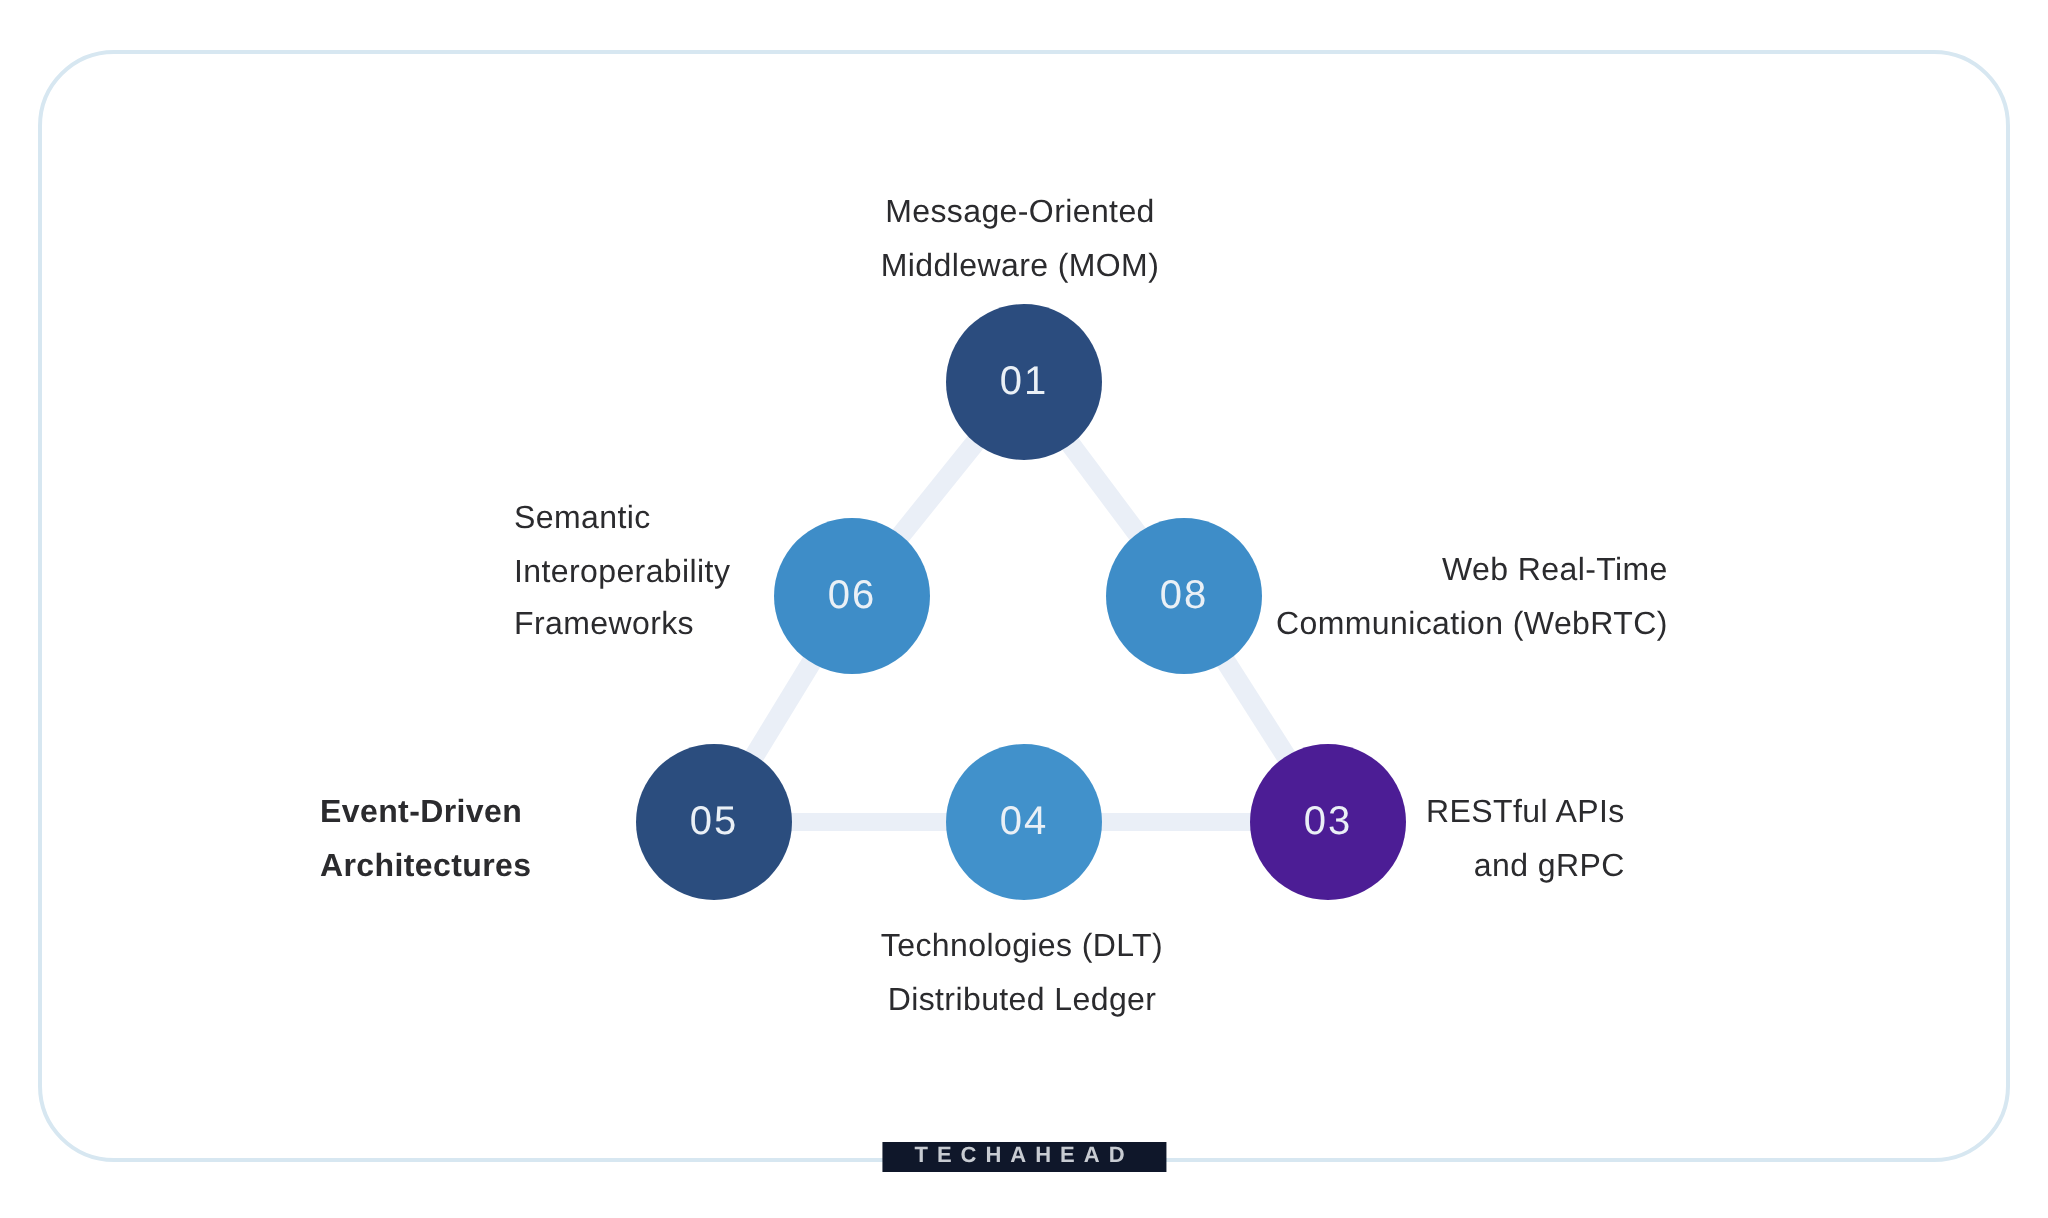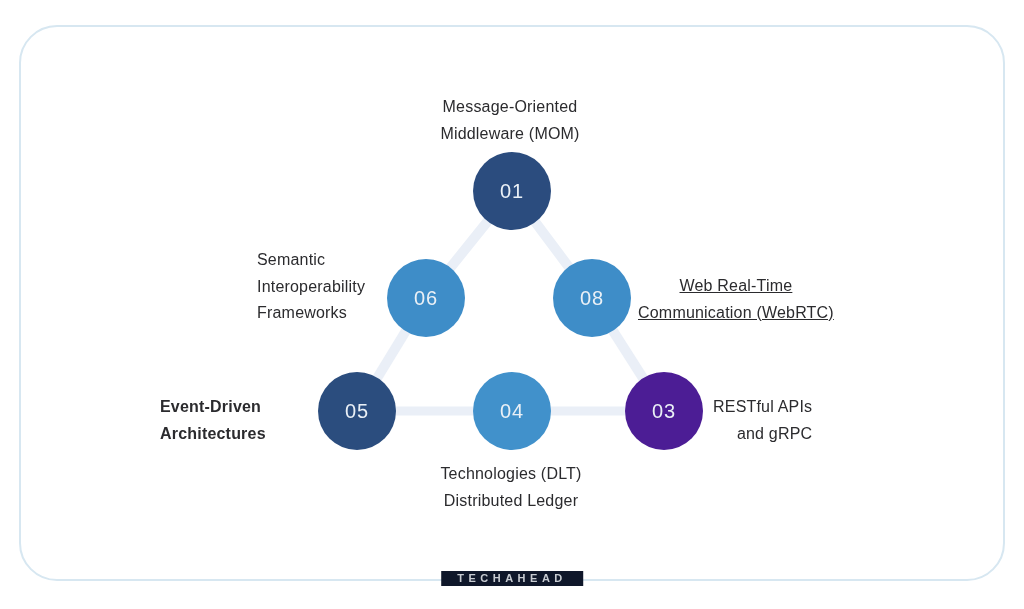--- a/index.html
+++ b/index.html
@@ -57,21 +57,21 @@
   .label {
     position: absolute;
     font-size: 16px;
     line-height: 26.5px;
     font-weight: 500;
     color: #2B2B2E;
     letter-spacing: 0.2px;
     white-space: nowrap;
   }
   .label-mom      { left: 410px; top: 94px;  width: 200px; text-align: center; }
-  .label-webrtc   { left: 638px; top: 273px; text-align: center; text-decoration: underline; }
+  .label-webrtc   { left: 638px; top: 273px; text-align: right; }
   .label-restful  { left: 713px; top: 394px; text-align: right; }
   .label-dlt      { left: 401px; top: 461px; width: 220px; text-align: center; }
   .label-event    { left: 160px; top: 394px; text-align: left; font-weight: bold; }
   .label-semantic { left: 225px; top: 247px; text-align: left; margin-left: 32px; }
 
   .brand {
     position: absolute;
     left: 50%;
     top: 571px;
     transform: translateX(-50%);

